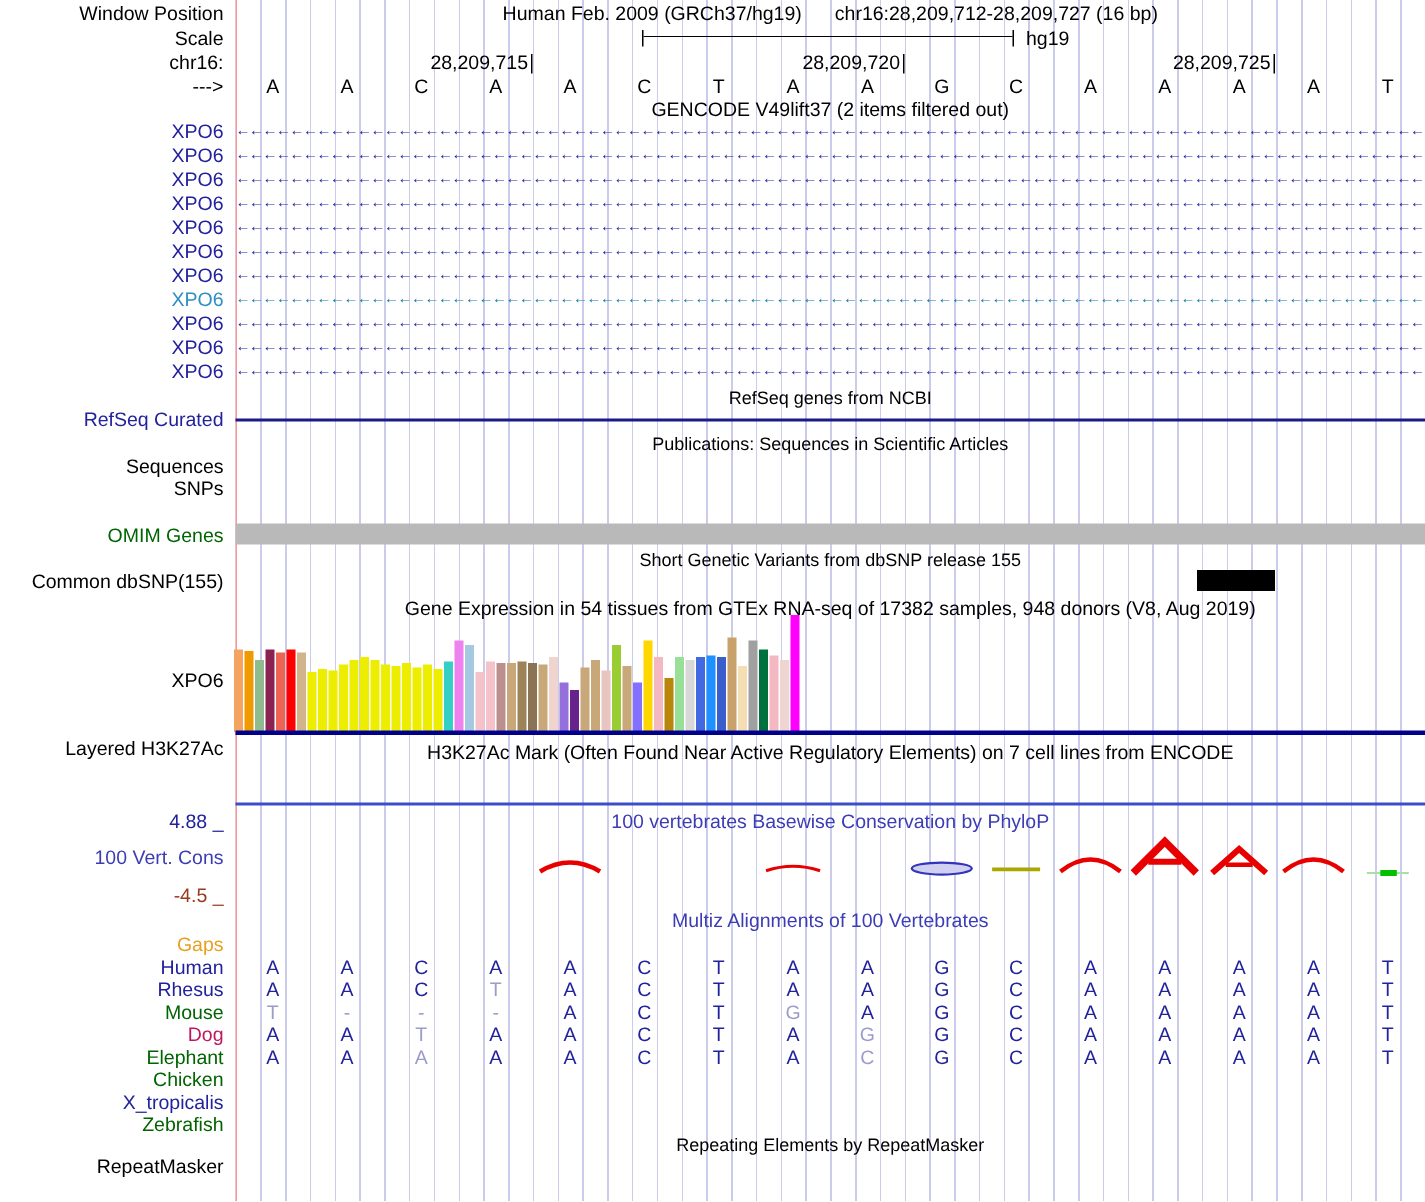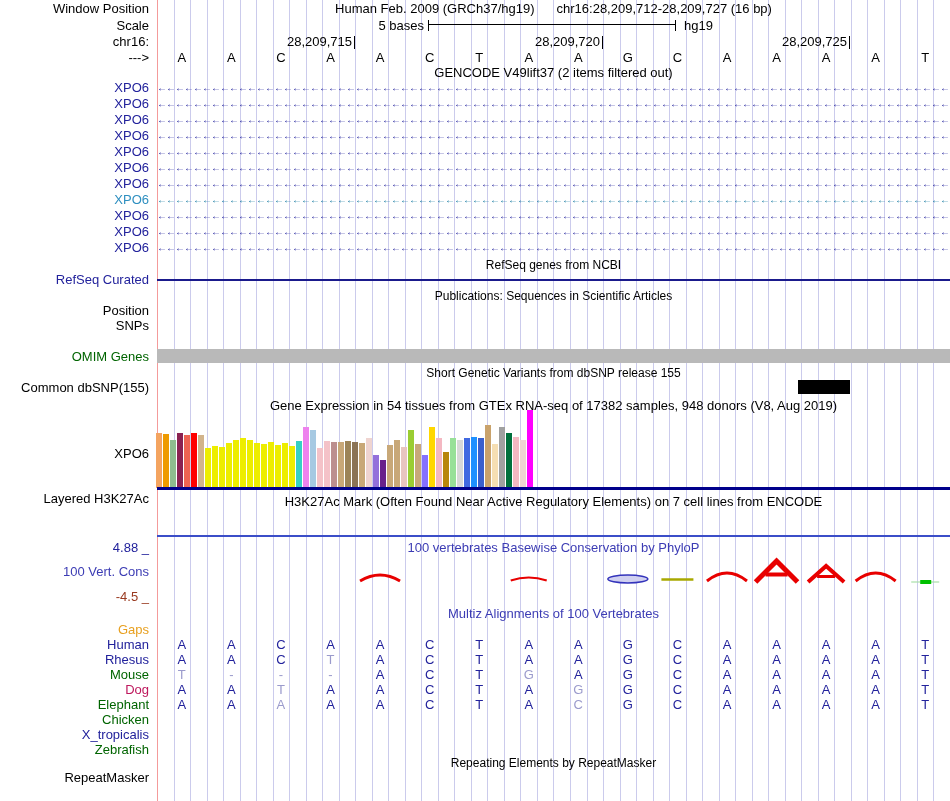--- a/index.html
+++ b/index.html
@@ -41,21 +41,20 @@
 <div class="canvas">
   <div class="grid"></div>
   <div class="marker"></div>
 
   <div class="lbl" style="top:2px">Window Position</div>
   <div class="title" style="top:2px">
     <span>Human Feb. 2009 (GRCh37/hg19)</span><span style="display:inline-block;width:22px"></span><span>chr16:28,209,712-28,209,727 (16 bp)</span>
   </div>
 
   <div class="lbl" style="top:19px">Scale</div>
-  <div class="scale-bases">5 bases</div>
   <div class="scale-ruler"></div>
   <div class="scale-hg19">hg19</div>
 
   <div class="lbl" style="top:35px">chr16:</div>
   <div style="position:absolute;left:0;top:35px;width:950px;height:14px">
       <div class="tick-label" style="right: 598px;">28,209,715</div>
       <div class="tick-line" style="left: 354px;"></div>
       <div class="tick-label" style="right: 350px;">28,209,720</div>
       <div class="tick-line" style="left: 602px;"></div>
       <div class="tick-label" style="right: 103px;">28,209,725</div>
@@ -128,21 +127,21 @@
         <span class="row-label" style="line-height: 16px; color: rgb(34, 34, 156);">XPO6</span>
         <div class="arrows">←←←←←←←←←←←←←←←←←←←←←←←←←←←←←←←←←←←←←←←←←←←←←←←←←←←←←←←←←←←←←←←←←←←←←←←←←←←←←←←←←←←←←←←←←←←←←←←←←←←←</div>
       </div>
     </div>
 
   <div class="title t12" style="top:259px">RefSeq genes from NCBI</div>
   <div class="lbl navy" style="top:273px">RefSeq Curated</div>
   <div class="hline" style="top:279px;height:2px;background:var(--refseq-line)"></div>
 
   <div class="title t12" style="top:290px">Publications: Sequences in Scientific Articles</div>
-  <div class="lbl" style="top:304px">Position</div>
+  <div class="lbl" style="top:304px">Sequences</div>
   <div class="lbl" style="top:319px">SNPs</div>
 
   <div class="lbl green" style="top:350px">OMIM Genes</div>
   <div class="hline" style="top:349px;height:14px;background:var(--omim-bar)"></div>
 
   <div class="title t12" style="top:367px">Short Genetic Variants from dbSNP release 155</div>
   <div class="lbl" style="top:381px">Common dbSNP(155)</div>
   <div style="position: absolute; top: 380px; height: 14px; background: rgb(0, 0, 0); left: 798px; width: 52px;"></div>
 
   <div class="title" style="top:399px">Gene Expression in 54 tissues from GTEx RNA-seq of 17382 samples, 948 donors (V8, Aug 2019)</div>

